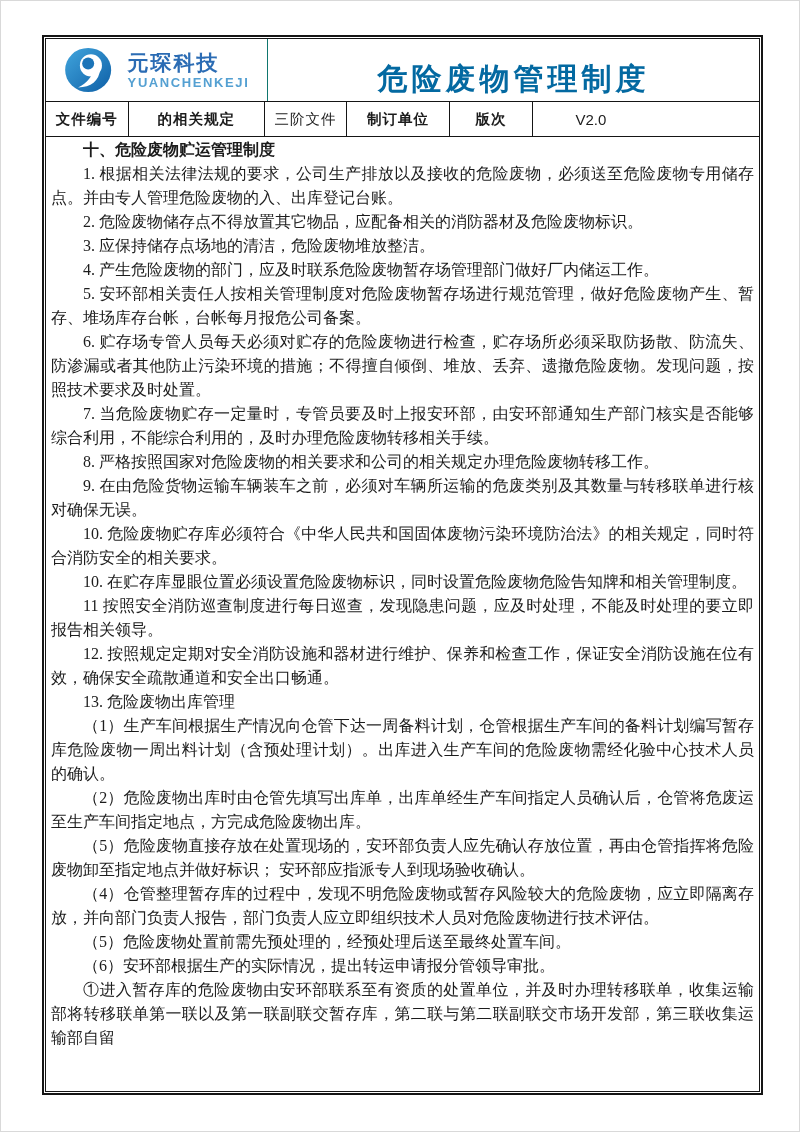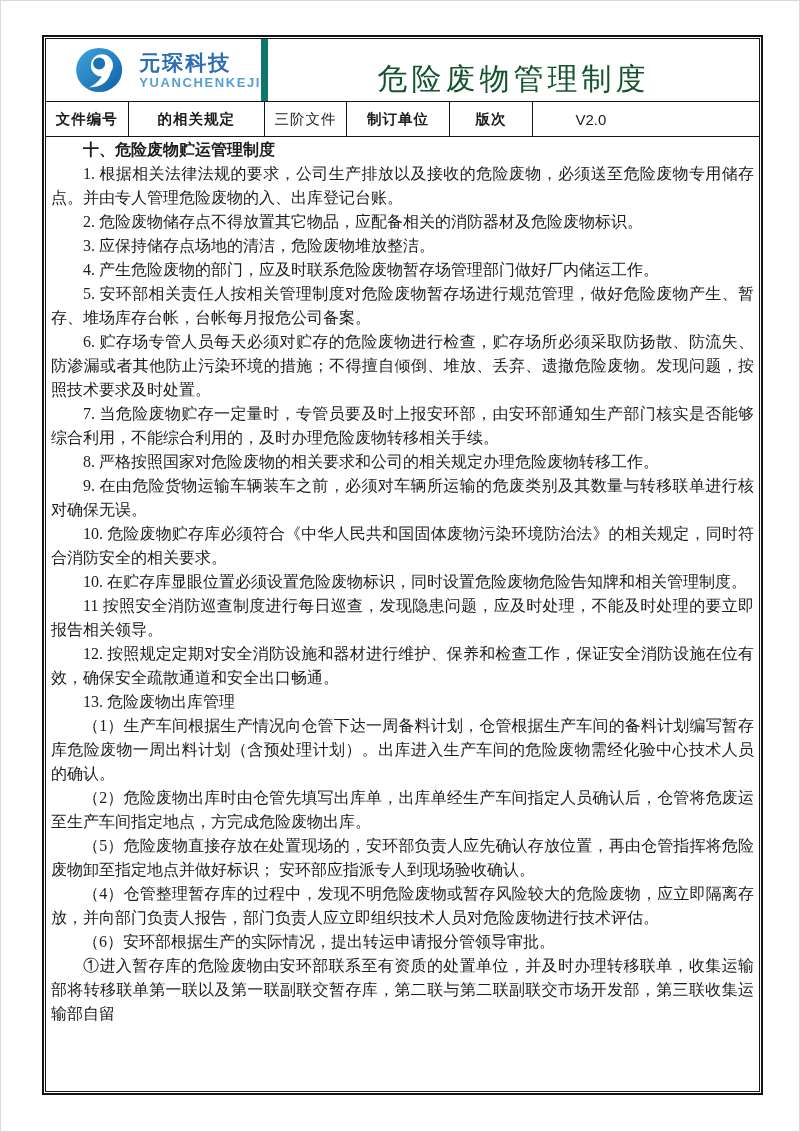--- a/index.html
+++ b/index.html
@@ -1,27 +1,27 @@
 <!DOCTYPE html>
 <html><head>
 <meta charset="utf-8">
 <style>
   html,body{margin:0;padding:0;background:#fff;}
   .canvas{position:relative;width:800px;height:1132px;background:#ffffff;outline:1px solid #d9d9d9;outline-offset:-1px;font-family:"Liberation Serif","DejaVu Serif",serif;color:#1c1c1c;}
   .page{position:absolute;left:42px;top:35px;width:721px;height:1060px;border:2px solid #151515;box-sizing:border-box;background:#fff;}
   .inner{position:absolute;top:1px;left:1px;right:1px;bottom:1px;border:1px solid #151515;display:flex;flex-direction:column;box-sizing:border-box;}
   
   .header-top{display:flex;height:62px;border-bottom:1px solid #151515;flex:0 0 auto;}
-  .logo-cell{width:222px;border-right:7px solid #0f766e;display:flex;align-items:center;justify-content:flex-end;gap:12px;box-sizing:border-box;}
+  .logo-cell{width:222px;border-right:1px solid #0f766e;display:flex;align-items:center;justify-content:center;gap:12px;box-sizing:border-box;}
   .logo-mark{width:52px;height:46px;flex:0 0 auto;}
   .logo-text{display:flex;flex-direction:column;line-height:1;}
   .logo-cn{font-size:21px;font-weight:bold;color:#2b6cb4;letter-spacing:2px;font-family:"Liberation Sans","DejaVu Sans",sans-serif;}
   .logo-en{font-size:13px;font-weight:bold;color:#54a0d2;letter-spacing:1.6px;margin-top:3px;font-family:"Liberation Sans","DejaVu Sans",sans-serif;}
   .title-cell{flex:1;display:flex;align-items:center;justify-content:center;}
-  .doc-title{font-size:30px;font-weight:normal;letter-spacing:4px;color:#14532d;margin-top:18px;}
+  .doc-title{font-size:30px;font-weight:bold;letter-spacing:4px;color:#0369a1;margin-top:18px;}
   
   .meta-row{display:grid;grid-template-columns:83fr 137fr 83fr 103fr 84fr 116fr 55fr 56fr;height:34px;border-bottom:1px solid #151515;flex:0 0 auto;}
   .meta-cell{border-right:1px solid #151515;display:flex;align-items:center;justify-content:center;font-size:14.5px;overflow:hidden;white-space:nowrap;box-sizing:border-box;}
   .meta-cell:last-child{border-right:none;}
   .meta-label{font-weight:bold;letter-spacing:1px;}
   .meta-val-latin{font-family:"Liberation Sans","DejaVu Sans",sans-serif;font-size:15px;}
   .meta-val-cjk{letter-spacing:1px;}
   
   .doc-body{flex:1;padding:1px 5px 0 5px;font-size:16px;line-height:24px;text-align:justify;overflow:hidden;}
   .para{margin:0;text-indent:2em;}
@@ -81,19 +81,20 @@
           <p class="para">9. 在由危险货物运输车辆装车之前，必须对车辆所运输的危废类别及其数量与转移联单进行核对确保无误。</p>
           <p class="para">10. 危险废物贮存库必须符合《中华人民共和国固体废物污染环境防治法》的相关规定，同时符合消防安全的相关要求。</p>
           <p class="para">10. 在贮存库显眼位置必须设置危险废物标识，同时设置危险废物危险告知牌和相关管理制度。</p>
           <p class="para">11 按照安全消防巡查制度进行每日巡查，发现隐患问题，应及时处理，不能及时处理的要立即报告相关领导。</p>
           <p class="para">12. 按照规定定期对安全消防设施和器材进行维护、保养和检查工作，保证安全消防设施在位有效，确保安全疏散通道和安全出口畅通。</p>
           <p class="para">13. 危险废物出库管理</p>
           <p class="para">（1）生产车间根据生产情况向仓管下达一周备料计划，仓管根据生产车间的备料计划编写暂存库危险废物一周出料计划（含预处理计划）。出库进入生产车间的危险废物需经化验中心技术人员的确认。</p>
           <p class="para">（2）危险废物出库时由仓管先填写出库单，出库单经生产车间指定人员确认后，仓管将危废运至生产车间指定地点，方完成危险废物出库。</p>
           <p class="para">（5）危险废物直接存放在处置现场的，安环部负责人应先确认存放位置，再由仓管指挥将危险废物卸至指定地点并做好标识； 安环部应指派专人到现场验收确认。</p>
           <p class="para">（4）仓管整理暂存库的过程中，发现不明危险废物或暂存风险较大的危险废物，应立即隔离存放，并向部门负责人报告，部门负责人应立即组织技术人员对危险废物进行技术评估。</p>
+          <p class="para">（5）危险废物处置前需先预处理的，经预处理后送至最终处置车间。</p>
           <p class="para">（6）安环部根据生产的实际情况，提出转运申请报分管领导审批。</p>
           <p class="para">①进入暂存库的危险废物由安环部联系至有资质的处置单位，并及时办理转移联单，收集运输部将转移联单第一联以及第一联副联交暂存库，第二联与第二联副联交市场开发部，第三联收集运输部自留</p>
         </div>
 
     </div>
   </div>
 </div>
 
 </body></html>

